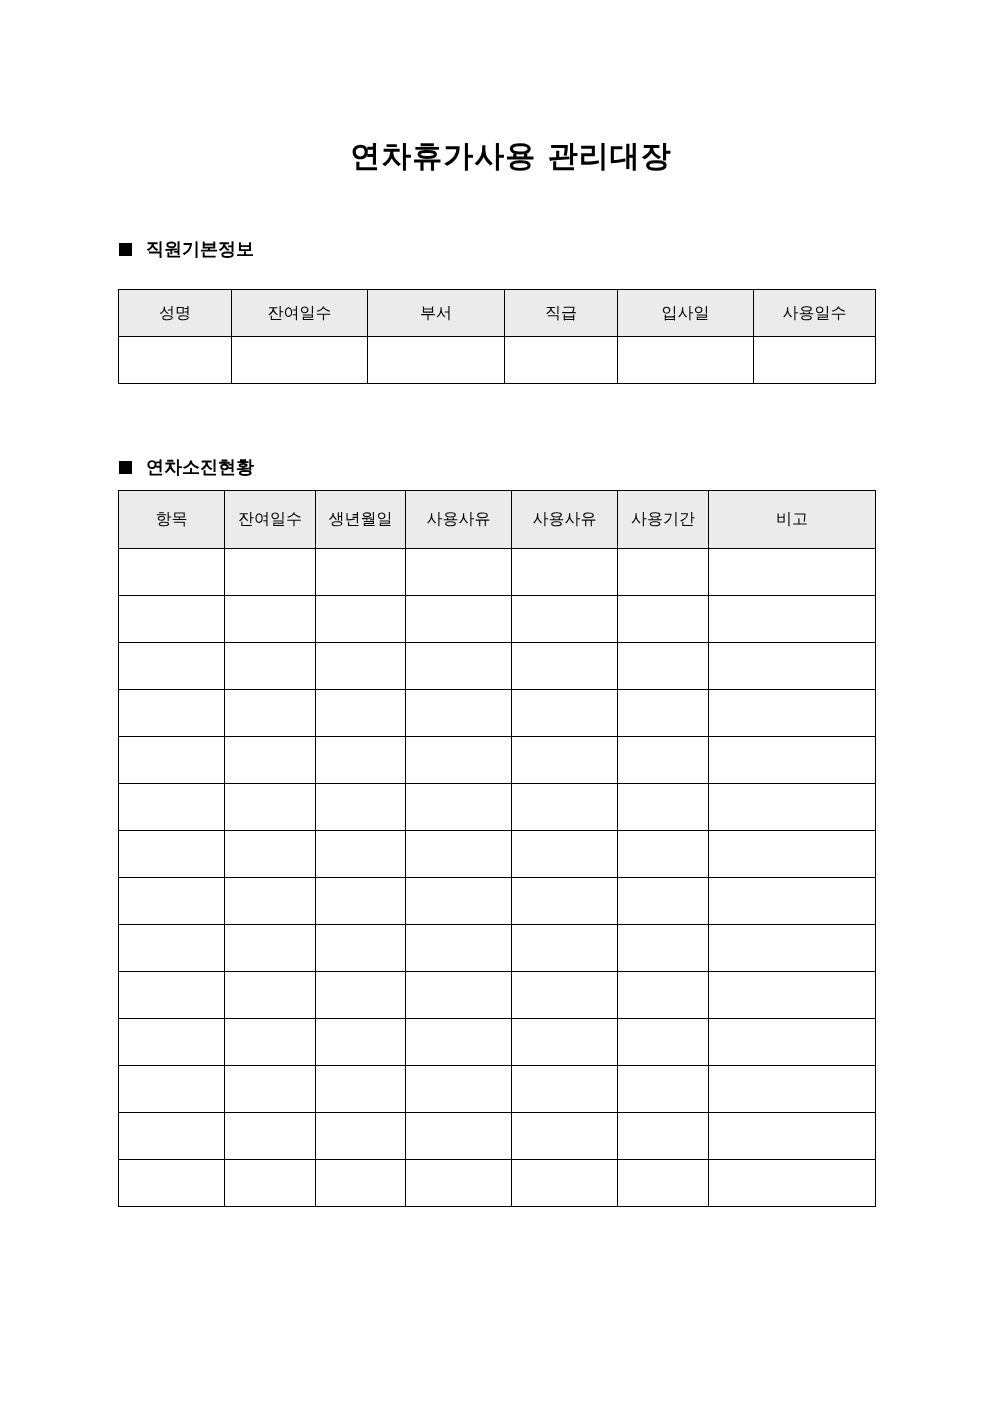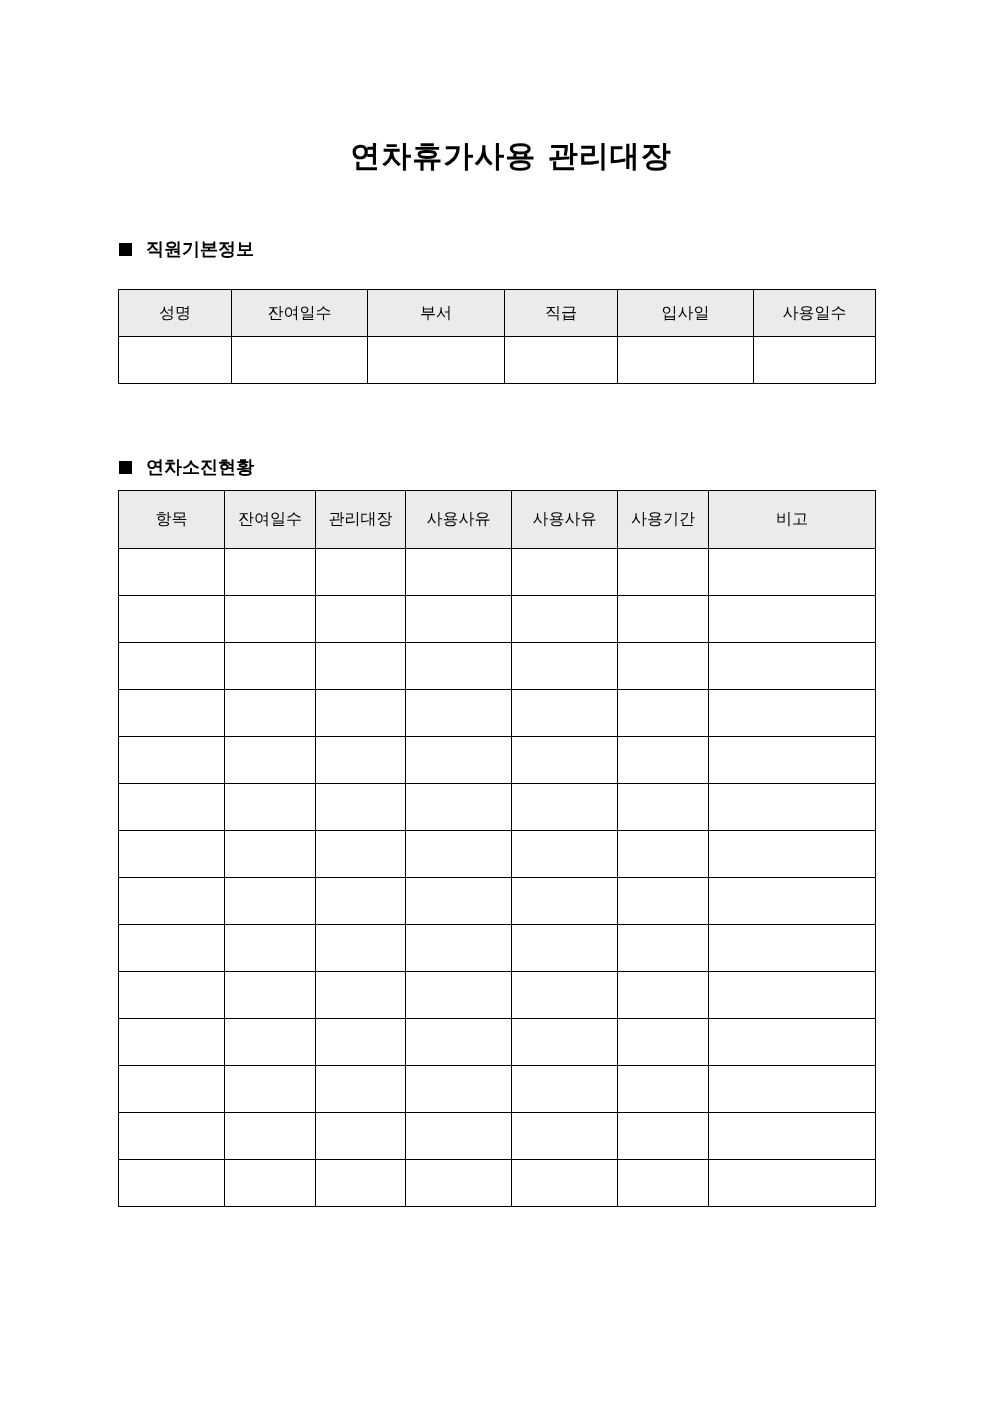--- a/index.html
+++ b/index.html
@@ -76,21 +76,21 @@
       <col style="width:90px">
       <col style="width:106px">
       <col style="width:106px">
       <col style="width:91px">
       <col style="width:167px">
   </colgroup>
   <thead>
     <tr>
       <th>항목</th>
       <th>잔여일수</th>
-      <th>관리대장</th>
+      <th>생년월일</th>
       <th>사용사유</th>
       <th>사용사유</th>
       <th>사용기간</th>
       <th>비고</th>
     </tr>
   </thead>
   <tbody id="usage-body">
       <tr>
         <td></td>
         <td></td>

